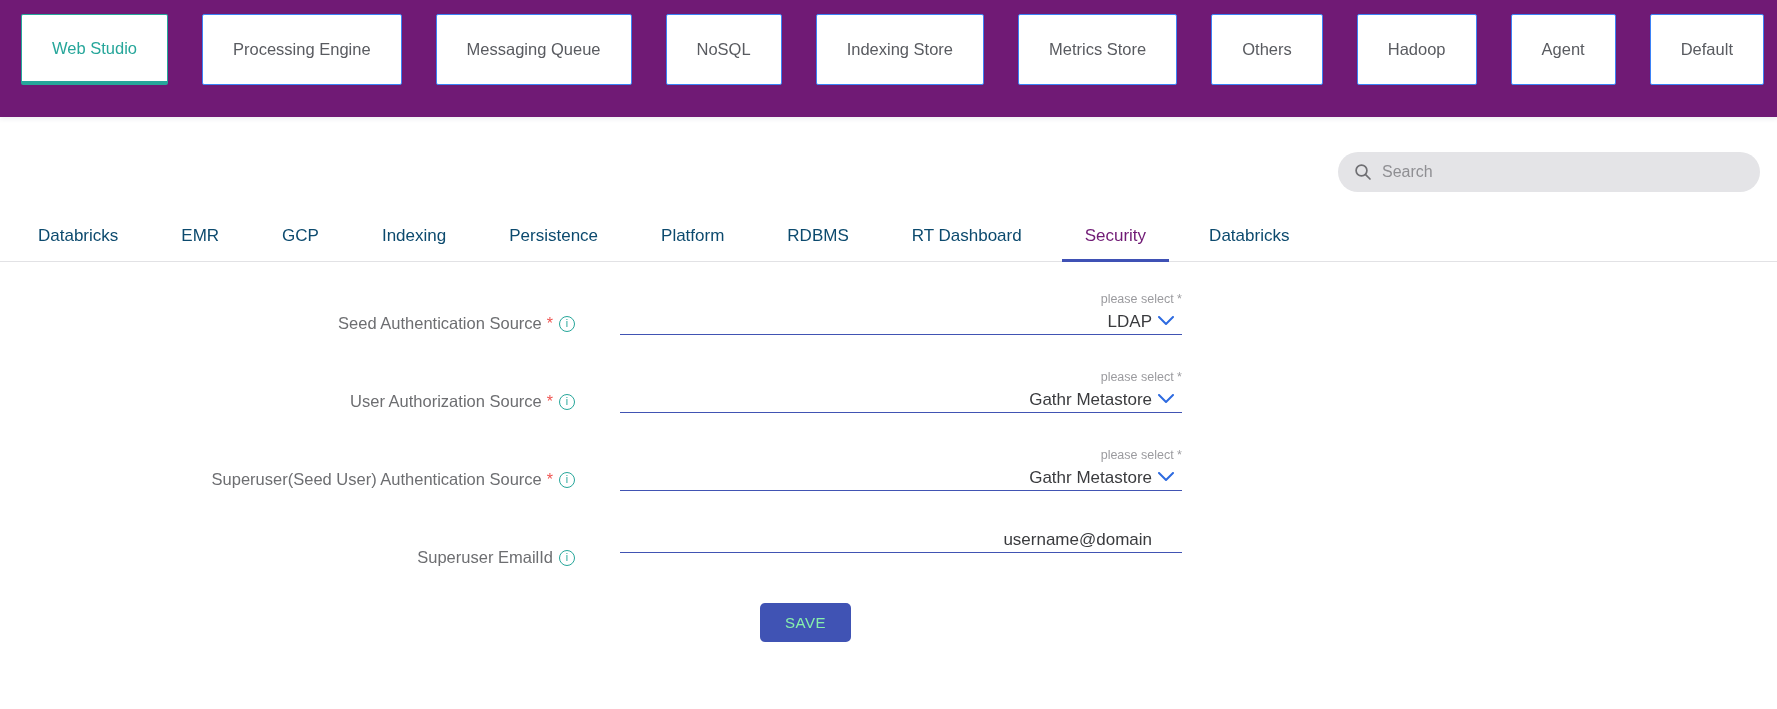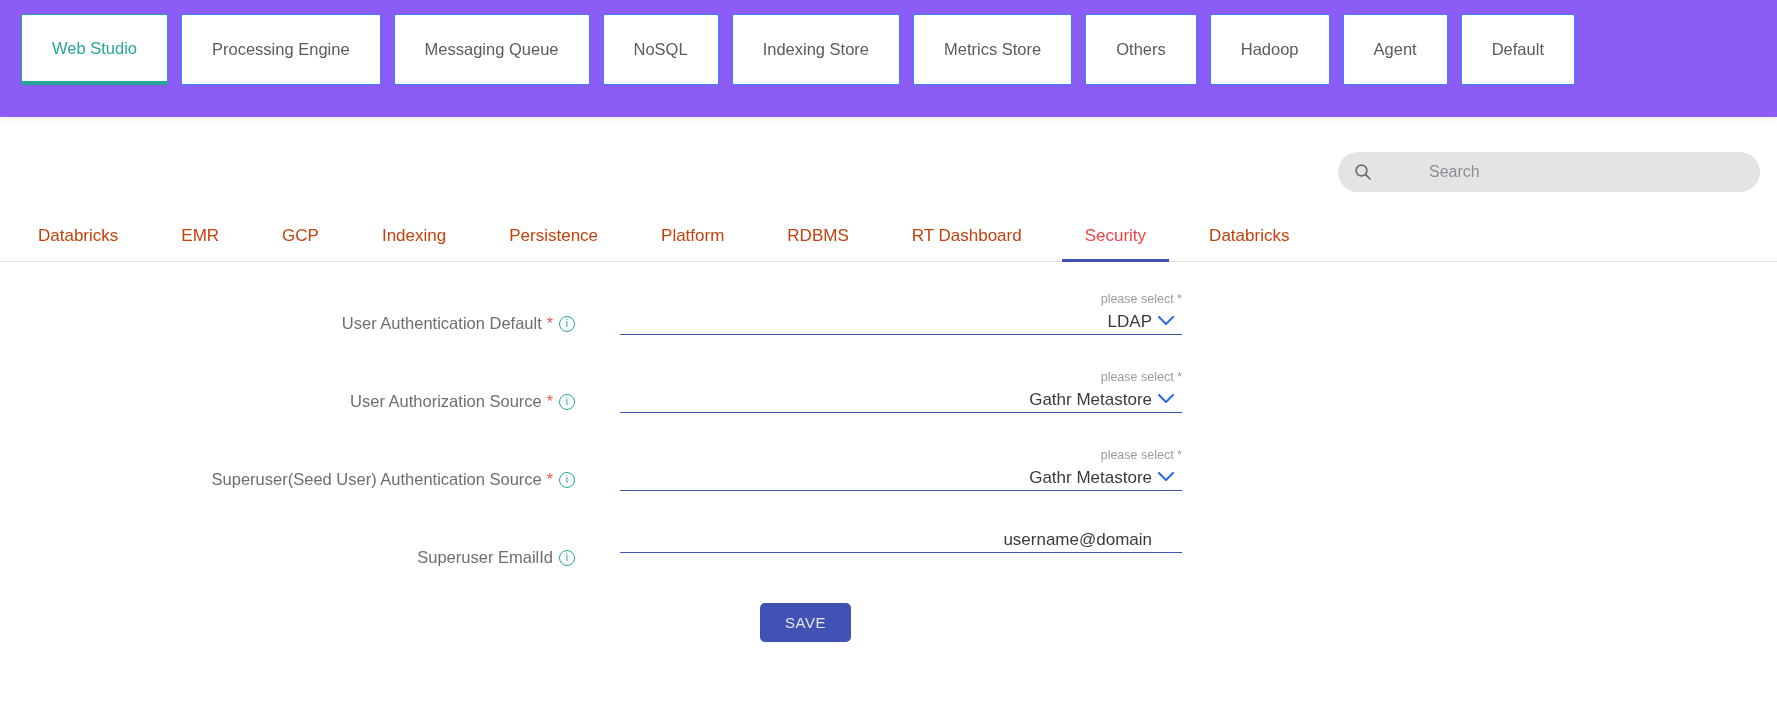--- a/index.html
+++ b/index.html
@@ -1,61 +1,61 @@
 <!DOCTYPE html>
 <html><head>
 <meta charset="utf-8">
 <style>
   * { margin:0; padding:0; box-sizing:border-box; }
   html,body { width:1777px; height:709px; overflow:hidden; background:#fff;
     font-family:"Liberation Sans", sans-serif; }
 
   
-  .top-strip { height:117px; background:#8b5cf6; box-shadow:0 2px 5px rgba(40,40,80,.08);
-    display:flex; align-items:flex-start; padding:14px 0 0 21px; position:relative; z-index:2; }
+  .top-strip { height:117px; background:#701a75; box-shadow:0 2px 5px rgba(40,40,80,.08);
+    display:flex; align-items:flex-start; padding:14px 0 0 21px; position:relative; z-index:2;justify-content:space-between; }
   .top-card { background:#fff; height:71px; display:flex; align-items:center; justify-content:center;
     padding:0 30px; margin-right:13px; border:1px solid #3b82f6; border-radius:2px;
     box-shadow:0 1px 2px rgba(60,60,90,.05); font-size:16.5px; color:#595b60; cursor:pointer; white-space:nowrap; }
   .top-card.active { border:1px solid #26a69a; border-bottom:4px solid #26a69a; color:#26a69a; }
 
   
   .search-row { height:75px; display:flex; justify-content:flex-end; align-items:flex-end; padding-right:17px; }
   .search-box { width:422px; height:40px; background:#e4e4e7; border-radius:20px;
     display:flex; align-items:center; padding:0 16px; }
   .search-box svg { margin-right:10px; flex:0 0 auto; }
   .search-box input { border:none; outline:none; background:transparent; font-size:16px;
-    color:#b91c1c; width:100%; font-family:"Liberation Sans", sans-serif;margin-left:47px; }
+    color:#b91c1c; width:100%; font-family:"Liberation Sans", sans-serif; }
   .search-box input::placeholder { color:#8f8f93; }
 
   
   .sub-tabs { margin-top:24px; padding-left:15px; border-bottom:1px solid #e2e2e5;
     display:flex; align-items:flex-end; }
   .sub-tab { position:relative; padding:10px 23px 15px; margin-right:17px; font-size:17px;
-    color:#c2410c; cursor:pointer; white-space:nowrap; }
-  .sub-tab.active { color:#ef4444; }
+    color:#0c4a6e; cursor:pointer; white-space:nowrap; }
+  .sub-tab.active { color:#701a75; }
   .sub-tab.active::after { content:""; position:absolute; left:0; right:0; bottom:-1px;
     height:3px; background:#3f51b5; }
 
   
   .form-area { padding-top:30px; }
   .form-row { display:flex; margin-bottom:35px; }
   .label-col { width:575px; text-align:right; padding-top:22px; font-size:16.5px; color:#6d6e71;
     display:flex; justify-content:flex-end; align-items:flex-start; }
   .label-col .inner { display:inline-flex; align-items:center; }
   .req-star { color:#ef5350; margin-left:5px; font-size:16px; }
   .info-icon { width:16px; height:16px; border:1.4px solid #26a69a; border-radius:50%;
     color:#26a69a; font-size:10.5px; line-height:13px; text-align:center; margin-left:6px;
     display:inline-block; font-style:normal; flex:0 0 auto; }
   .field-col { width:562px; margin-left:45px;text-align:right; }
   .field-hint { font-size:12.5px; color:#9b9b9f; height:16px; }
   .field-line { position:relative; border-bottom:1px solid #4154b3; padding:4px 30px 2px 0; }
   .field-value { font-size:17px; color:#3a3b3e; }
   .chevron { position:absolute; right:8px; top:8px; cursor:pointer; }
 
-  .save-btn { display:inline-block; margin:1px 0 0 760px; background:#4053b4; color:#e5e5e5;
+  .save-btn { display:inline-block; margin:1px 0 0 760px; background:#4053b4; color:#86efac;
     border:none; border-radius:5px; padding:11px 25px; font-size:15px; letter-spacing:.5px;
     cursor:pointer; font-family:"Liberation Sans", sans-serif; }
 </style>
 </head>
 <body>
 
 <div class="top-strip">
   <div class="top-card active">
       <span>Web Studio</span>
     </div>
@@ -110,21 +110,21 @@
   <div class="sub-tab active">Security</div>
   <div class="sub-tab">Databricks</div>
 </div>
 
 <div class="form-area">
 
   
   <div class="form-row">
     <div class="label-col">
       <span class="inner">
-        <span>User Authentication Default</span>
+        <span>Seed Authentication Source</span>
         <span class="req-star">*</span>
         <i class="info-icon">i</i>
       </span>
     </div>
     <div class="field-col">
       <div class="field-hint">please select *</div>
       <div class="field-line">
         <span class="field-value">LDAP</span>
         <svg class="chevron" width="16" height="10" viewBox="0 0 16 10">
           <polyline points="1,1 8,8 15,1" fill="none" stroke="#2e6be0" stroke-width="2" stroke-linecap="round" stroke-linejoin="round"></polyline>

